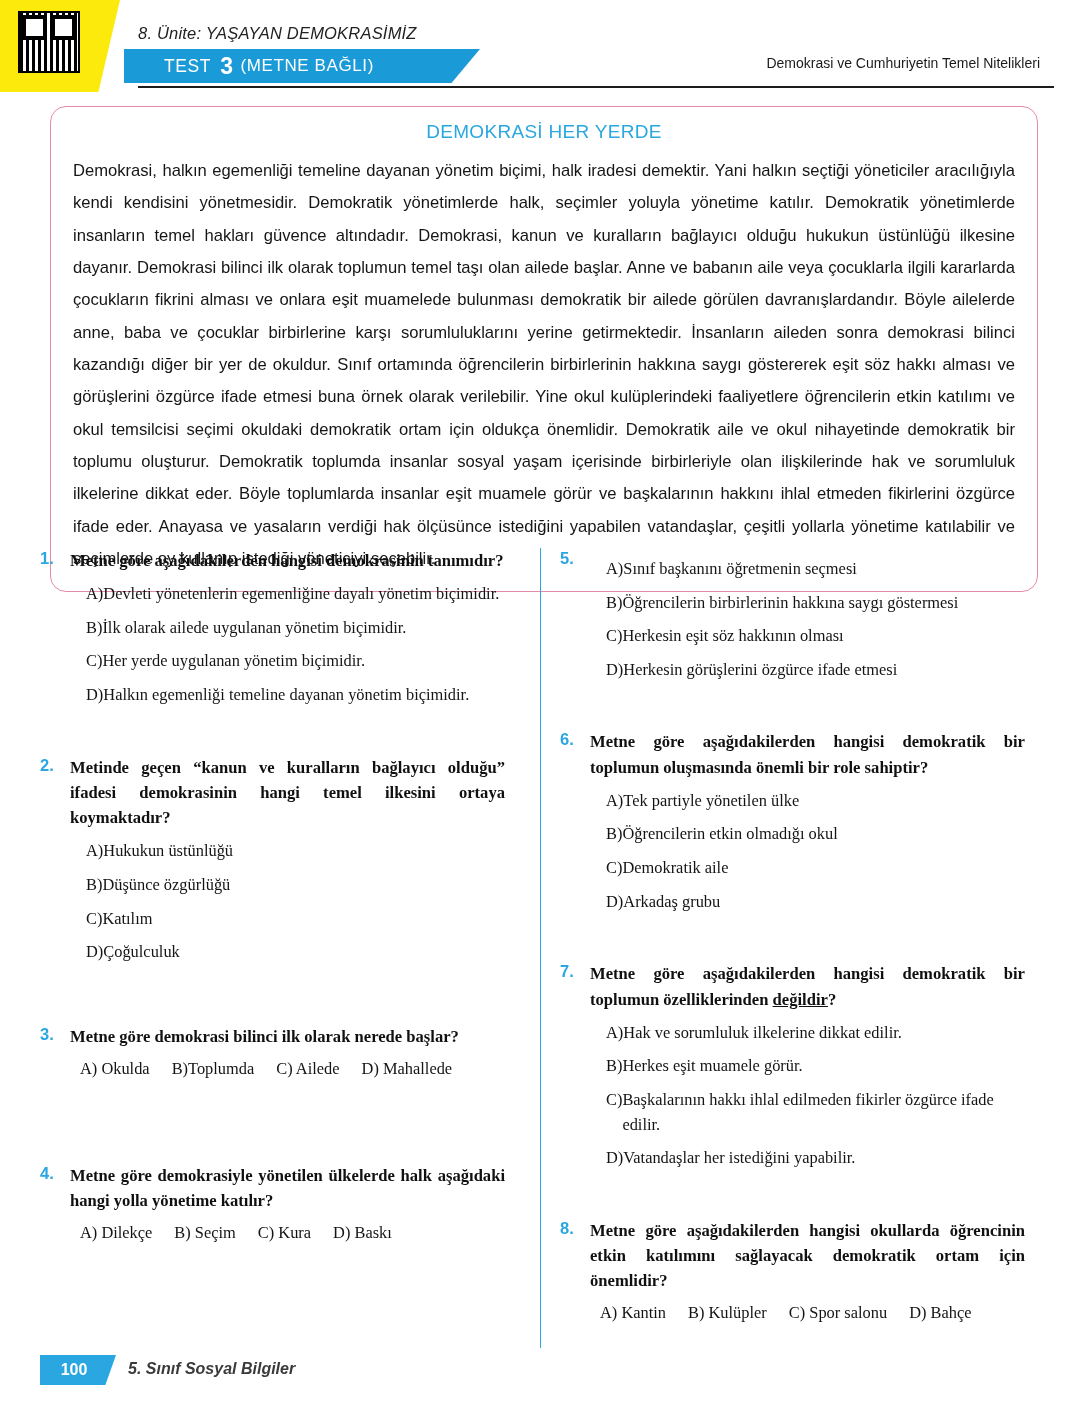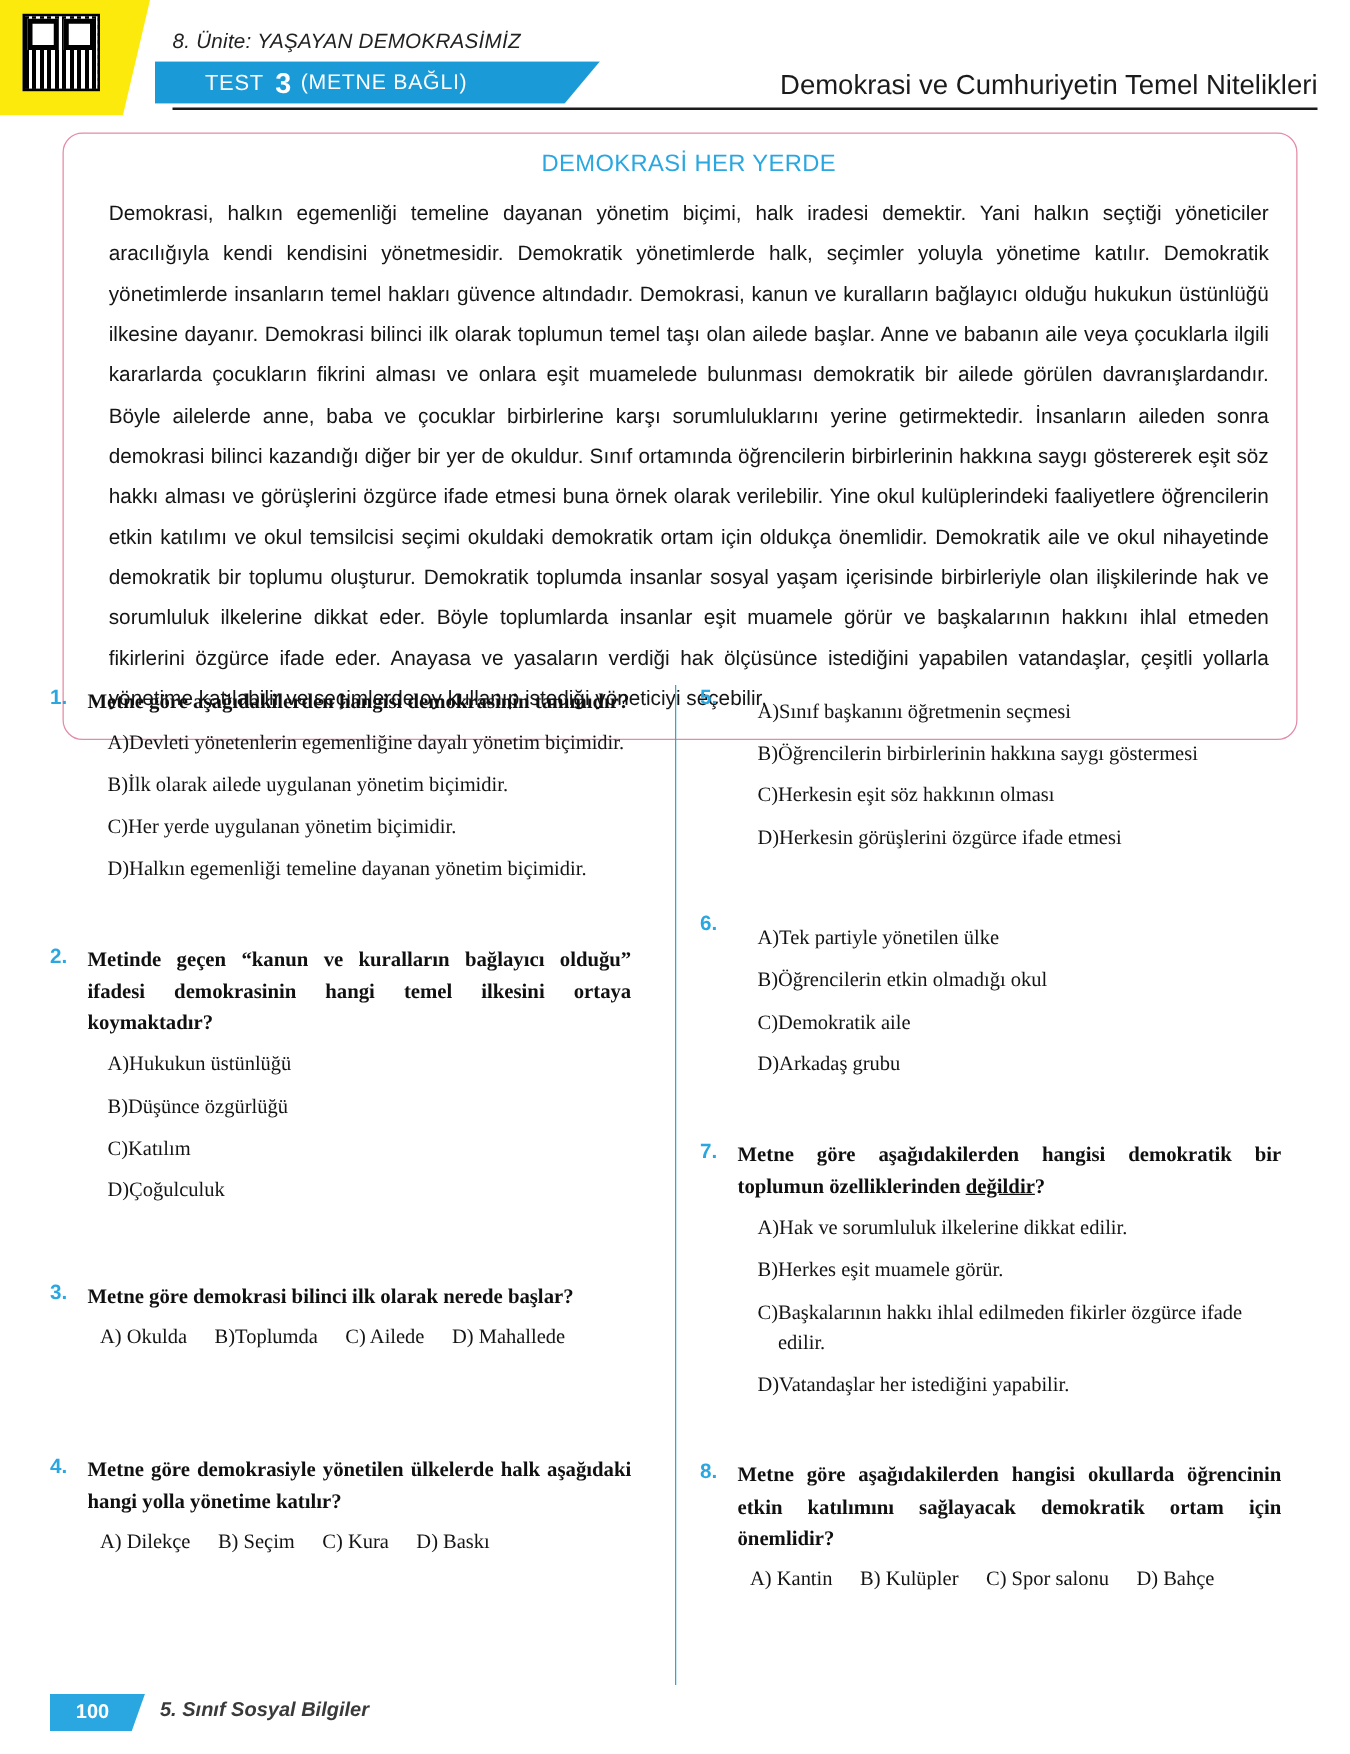--- a/index.html
+++ b/index.html
@@ -71,39 +71,39 @@
     align-items: center;
     padding-left: 40px;
     color: #fff;
     letter-spacing: .6px;
   }
   .test-word { font-size: 17.5px; }
   .test-num { font-size: 23px; font-weight: bold; margin: 0 7px 0 9px; }
   .test-paren { font-size: 17px; }
   .right-topic {
     position: absolute;
-    right: 26px; top: 55px;
-    font-size: 22px;
+    right: 40px; top: 55px;
+    font-size: 14px;
     color: #1b1b1b;
   }
   .header-rule {
     position: absolute;
     left: 138px; right: 26px; top: 86px;
     height: 2px;
     background: #1c1c1c;
   }
 
   
   .passage {
     position: absolute;
     left: 50px; top: 106px;
     width: 988px;
     border: 1.6px solid #e48ba6;
     border-radius: 16px;
-    padding: 14px 22px 16px 36px;
+    padding: 14px 22px 16px 22px;
   }
   .passage-title {
     text-align: center;
     color: #2aa7e0;
     font-size: 19px;
     letter-spacing: .3px;
     margin-bottom: 12px;
   }
   .passage-body {
     font-size: 16.6px;
@@ -352,20 +352,21 @@
           </div>
         </div>
       </div>
     </div>
 
     <div class="spacer-md"></div>
 
     <div class="q">
       <div class="q-num">6.</div>
       <div class="q-body">
+        <div class="q-stem">Metne göre aşağıdakilerden hangisi demokratik bir toplumun oluşmasında önemli bir role sahiptir?</div>
         <div class="opts">
           <div class="opt">
             <span class="opt-letter">A)</span>
             <span class="opt-text">Tek partiyle yönetilen ülke</span>
           </div>
           <div class="opt">
             <span class="opt-letter">B)</span>
             <span class="opt-text">Öğrencilerin etkin olmadığı okul</span>
           </div>
           <div class="opt">

